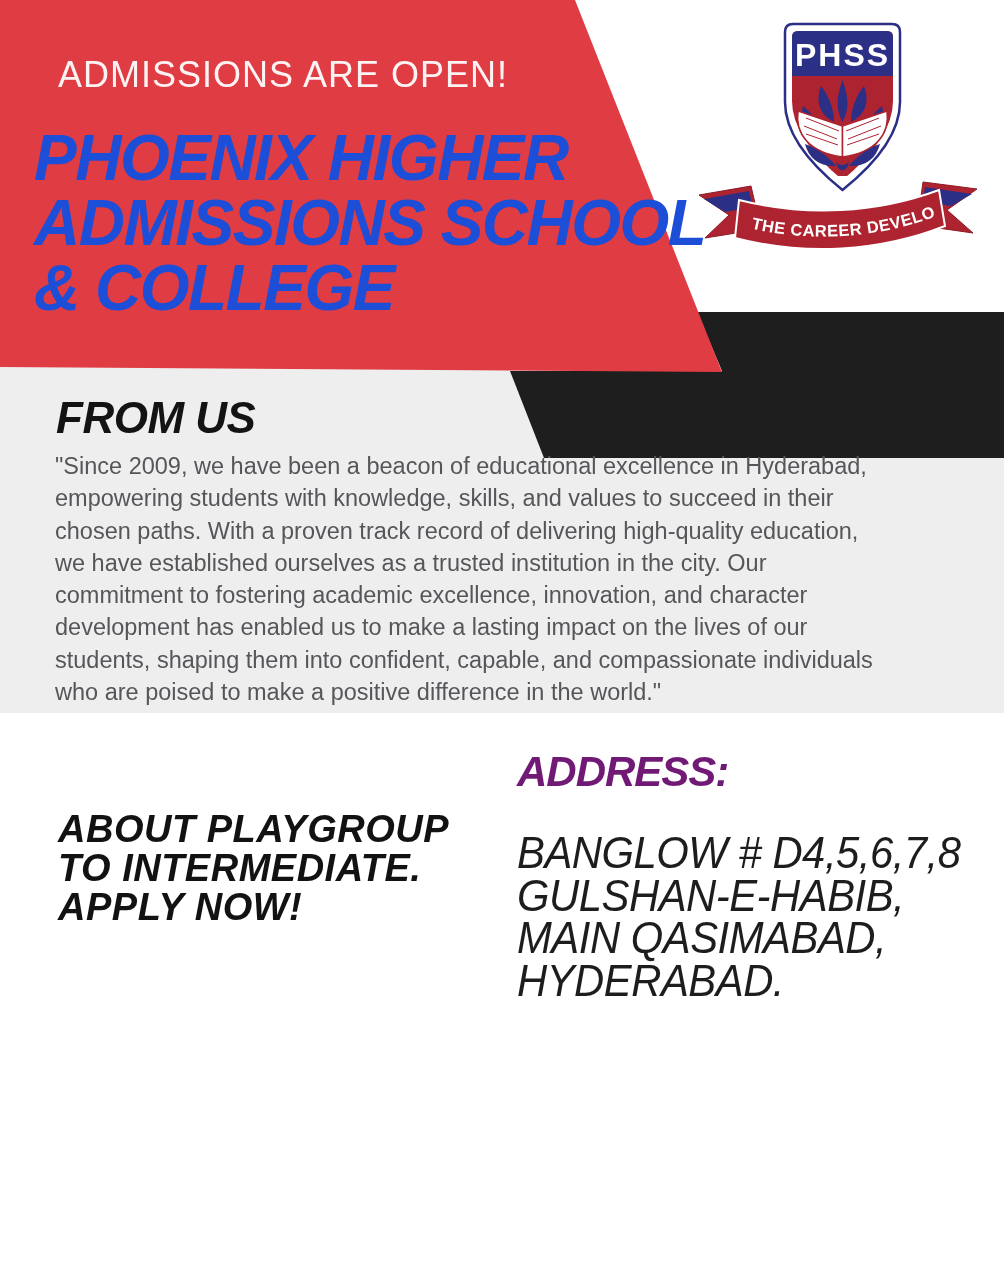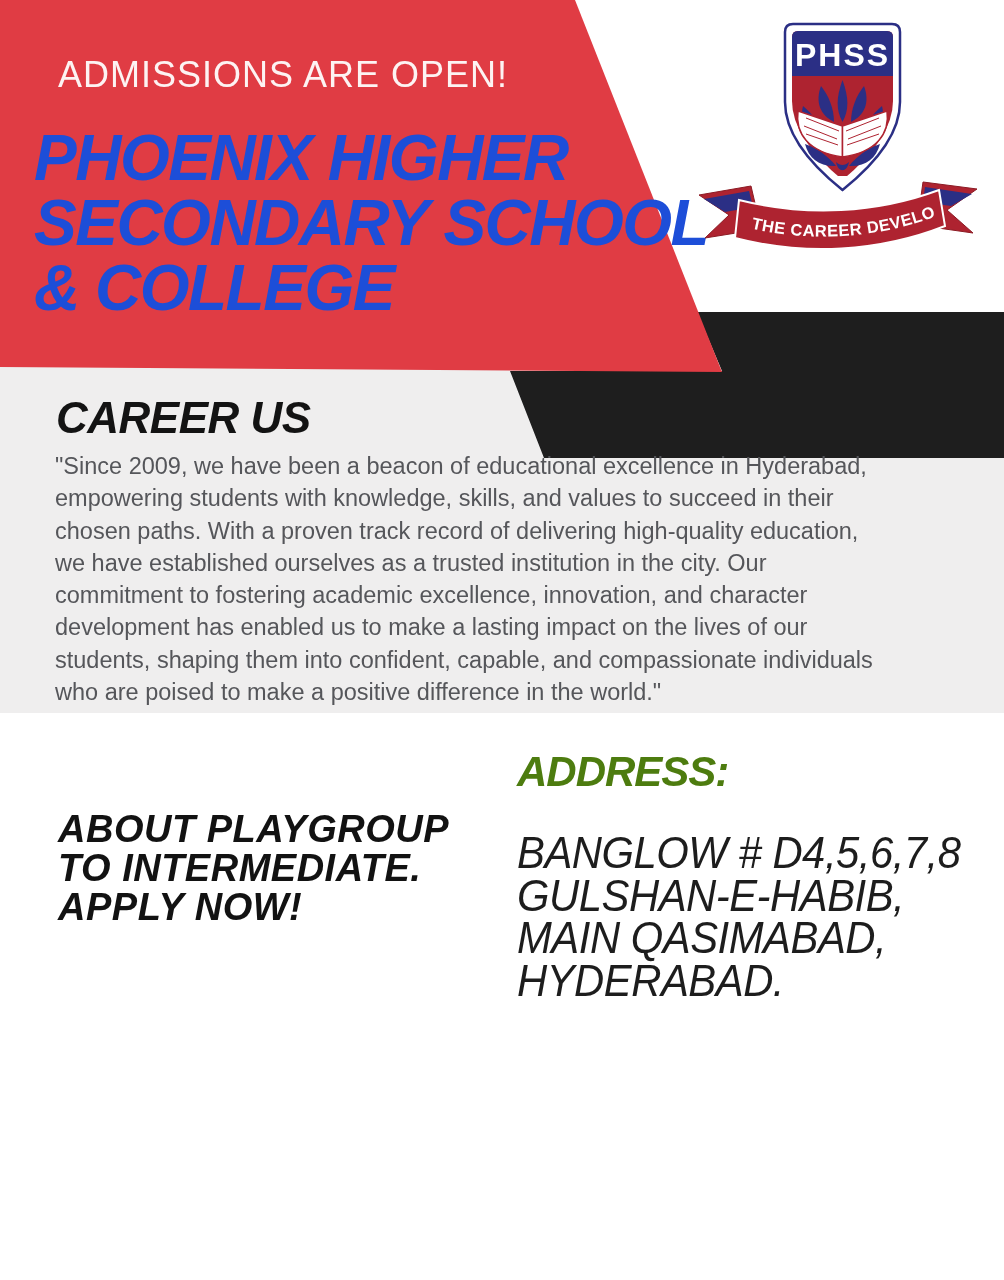--- a/index.html
+++ b/index.html
@@ -21,21 +21,21 @@
   .tagline{left:58px;top:54px;font-size:36px;color:#fdf3f3;letter-spacing:1px;}
   .main-title{left:34px;top:126px;color:#1d4ed8;font-weight:700;font-style:italic;
     font-size:64px;line-height:65px;letter-spacing:-1.5px;white-space:nowrap;}
 
   
   .about-heading{left:56px;top:393px;font-size:44px;font-weight:700;font-style:italic;color:#131313;letter-spacing:-0.5px;}
   .about-body{left:55px;top:450px;width:830px;font-size:23.5px;line-height:32.3px;color:#55565a;white-space:pre-line;}
 
   
   .admissions{left:58px;top:810px;font-size:38px;line-height:38.8px;font-weight:700;font-style:italic;color:#121212;letter-spacing:0.5px;white-space:nowrap;}
-  .address-heading{left:517px;top:748px;font-size:42px;font-weight:700;font-style:italic;color:#4d7c0f;letter-spacing:-1px;}
+  .address-heading{left:517px;top:748px;font-size:42px;font-weight:700;font-style:italic;color:#701a75;letter-spacing:-1px;}
   .address-block{left:517px;top:832px;font-size:44px;line-height:42.5px;font-weight:400;font-style:italic;color:#1d1d1d;letter-spacing:-0.5px;transform:scaleX(0.95);transform-origin:left top;white-space:nowrap;}
 
   
   .contact-label{right:49px;top:1142px;font-size:33px;color:#ffffff;letter-spacing:1px;text-align:right;margin-top:48px;}
   .contact-phone{right:47px;top:1182px;font-size:47px;color:#6d28d9;font-weight:700;font-style:italic;letter-spacing:-0.5px;text-align:left;white-space:nowrap;}
   .phone-badge{left:591px;top:1185px;width:54px;height:54px;}
 
   
   .logo{left:687px;top:14px;width:300px;height:240px;}
   .fill-navy{fill:var(--navy,#2b2f85);}
@@ -49,21 +49,21 @@
 
   <div class="about-bg"></div>
   <div class="shape top-black"></div>
   <div class="shape header-red"></div>
   <div class="bottom-black"></div>
   <div class="shape bottom-red"></div>
 
   <div class="abs tagline">ADMISSIONS ARE OPEN!</div>
   <div class="abs main-title">
     <div>PHOENIX HIGHER</div>
-    <div>SECONDARY SCHOOL</div>
+    <div>ADMISSIONS SCHOOL</div>
     <div>&amp; COLLEGE</div>
   </div>
 
   <svg class="abs logo" viewBox="0 0 300 240">
     <defs>
       <clipPath id="shieldClip">
         <path d="M111,17 H200 Q206,17 206,23 V87 Q206,124 155.5,166 Q105,124 105,87 V23 Q105,17 111,17 Z"></path>
       </clipPath>
     </defs>
 
@@ -101,21 +101,21 @@
 
       <g>
         <path d="M155.5,112 L111,97 C108,119 121,138 155.5,143 Z" fill="#ffffff" stroke="#ae2330" stroke-width="1.5"></path>
         <path d="M155.5,112 L200,97 C203,119 190,138 155.5,143 Z" fill="#ffffff" stroke="#ae2330" stroke-width="1.5"></path>
         <path d="M119,104 L152,117 M117,112 L150,125 M119,120 L151,131" stroke="#ae2330" stroke-width="1" fill="none"></path>
         <path d="M192,104 L159,117 M194,112 L161,125 M192,120 L160,131" stroke="#ae2330" stroke-width="1" fill="none"></path>
       </g>
     </g>
   </svg>
 
-  <div class="abs about-heading">CAREER US</div>
+  <div class="abs about-heading">FROM US</div>
   <div class="abs about-body">"Since 2009, we have been a beacon of educational excellence in Hyderabad,
 empowering students with knowledge, skills, and values to succeed in their
 chosen paths. With a proven track record of delivering high-quality education,
 we have established ourselves as a trusted institution in the city. Our
 commitment to fostering academic excellence, innovation, and character
 development has enabled us to make a lasting impact on the lives of our
 students, shaping them into confident, capable, and compassionate individuals
 who are poised to make a positive difference in the world."</div>
 
   <div class="abs admissions">

